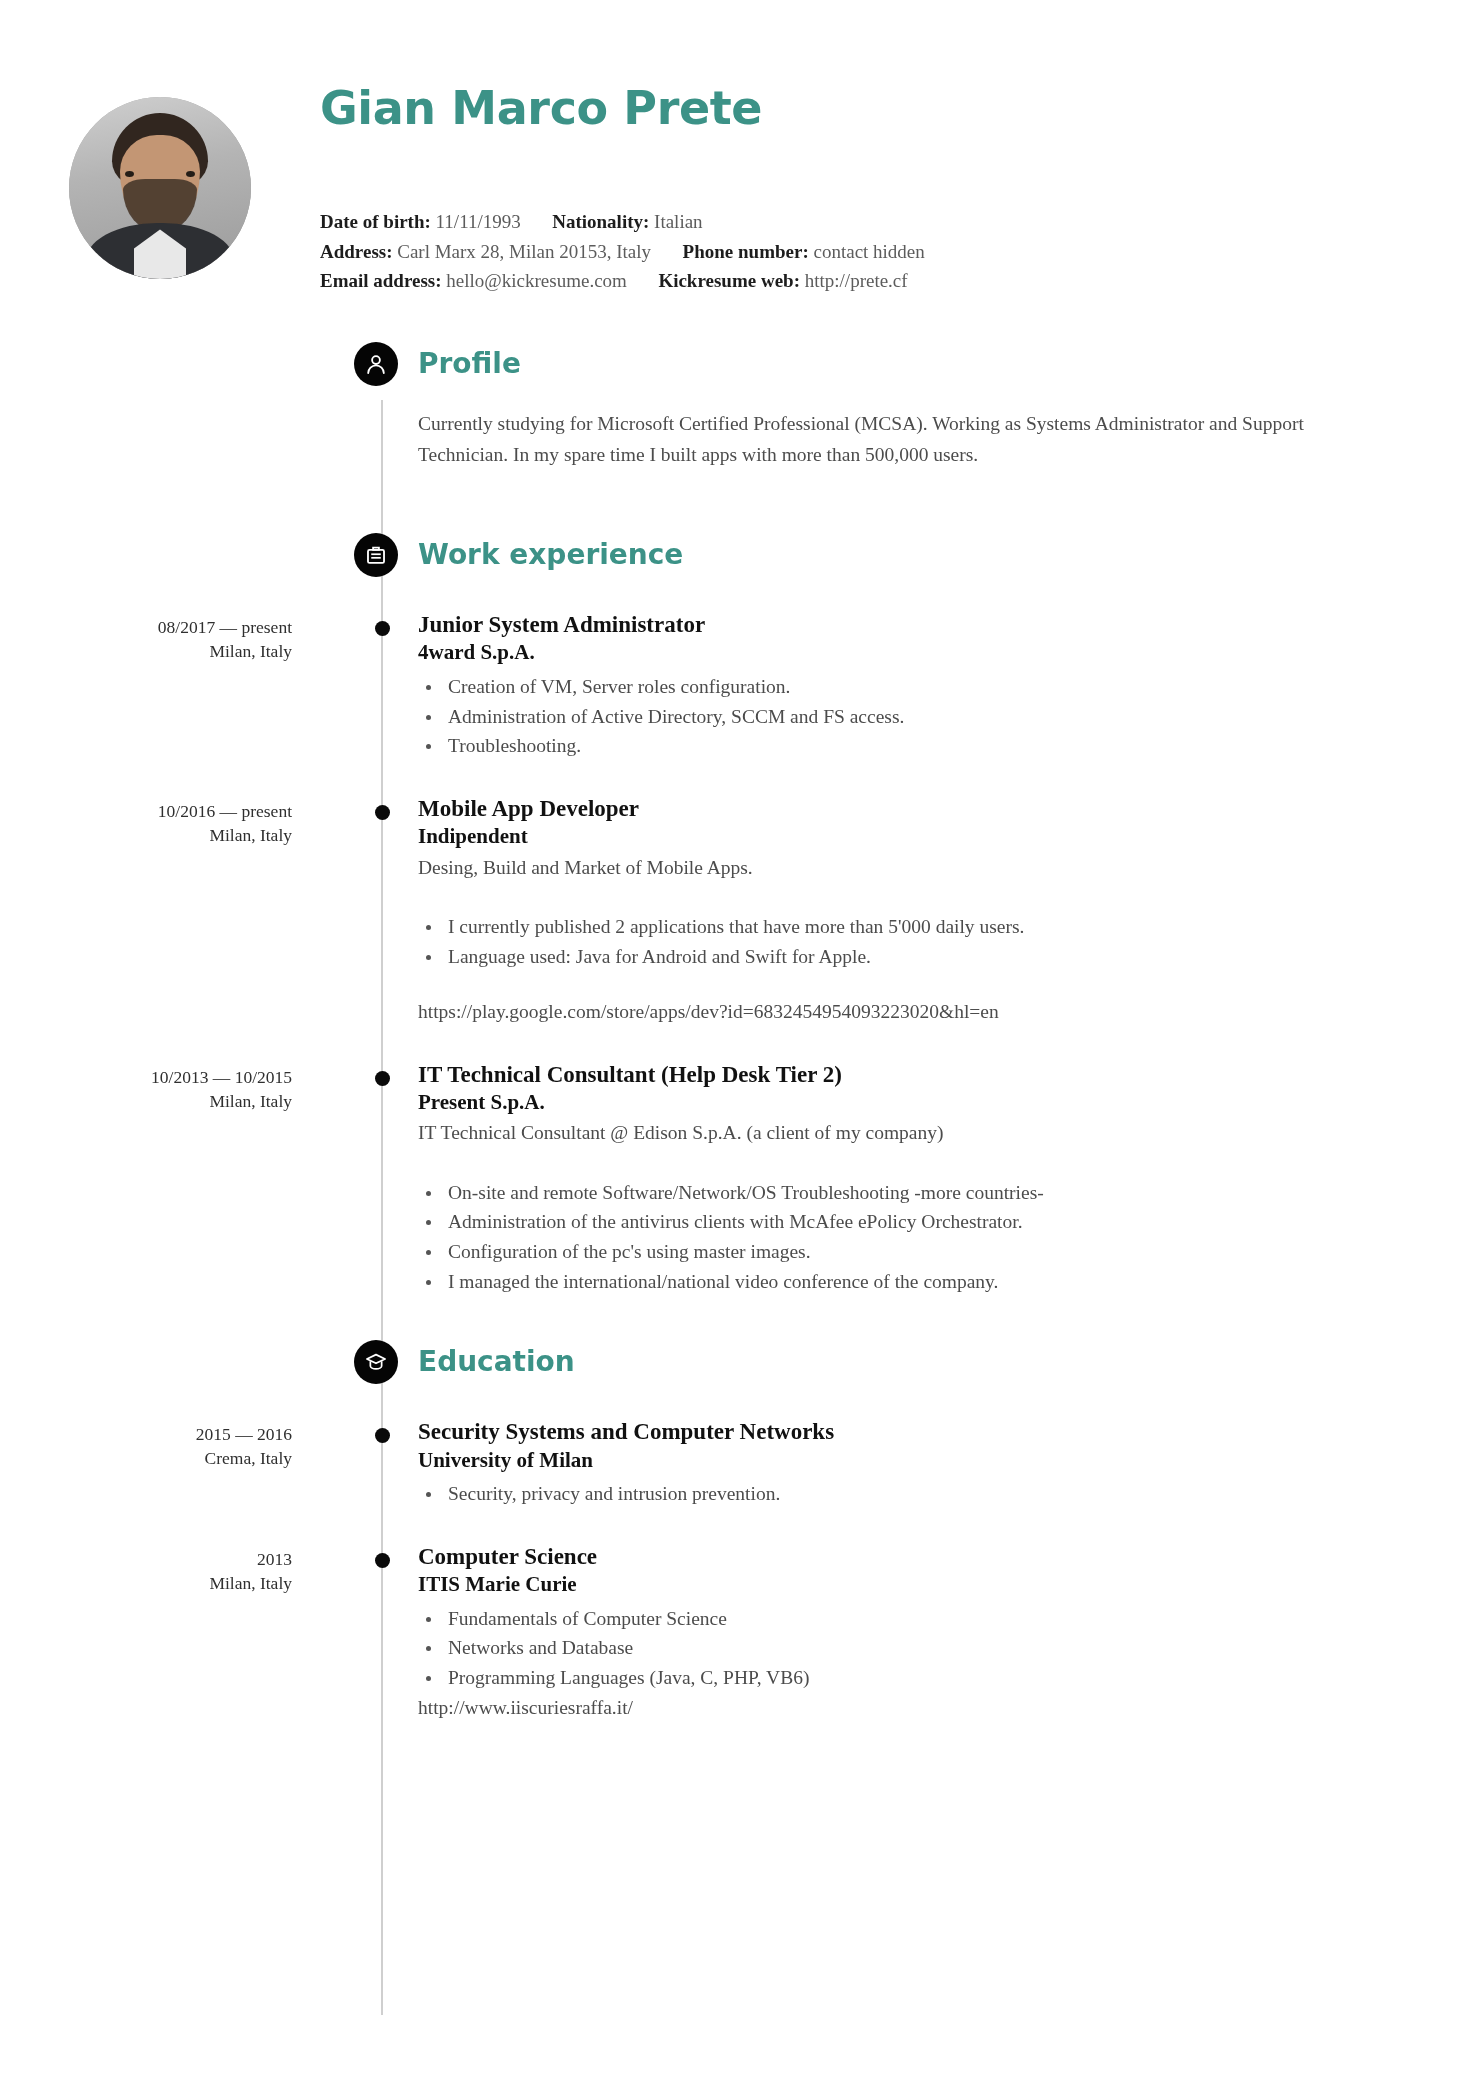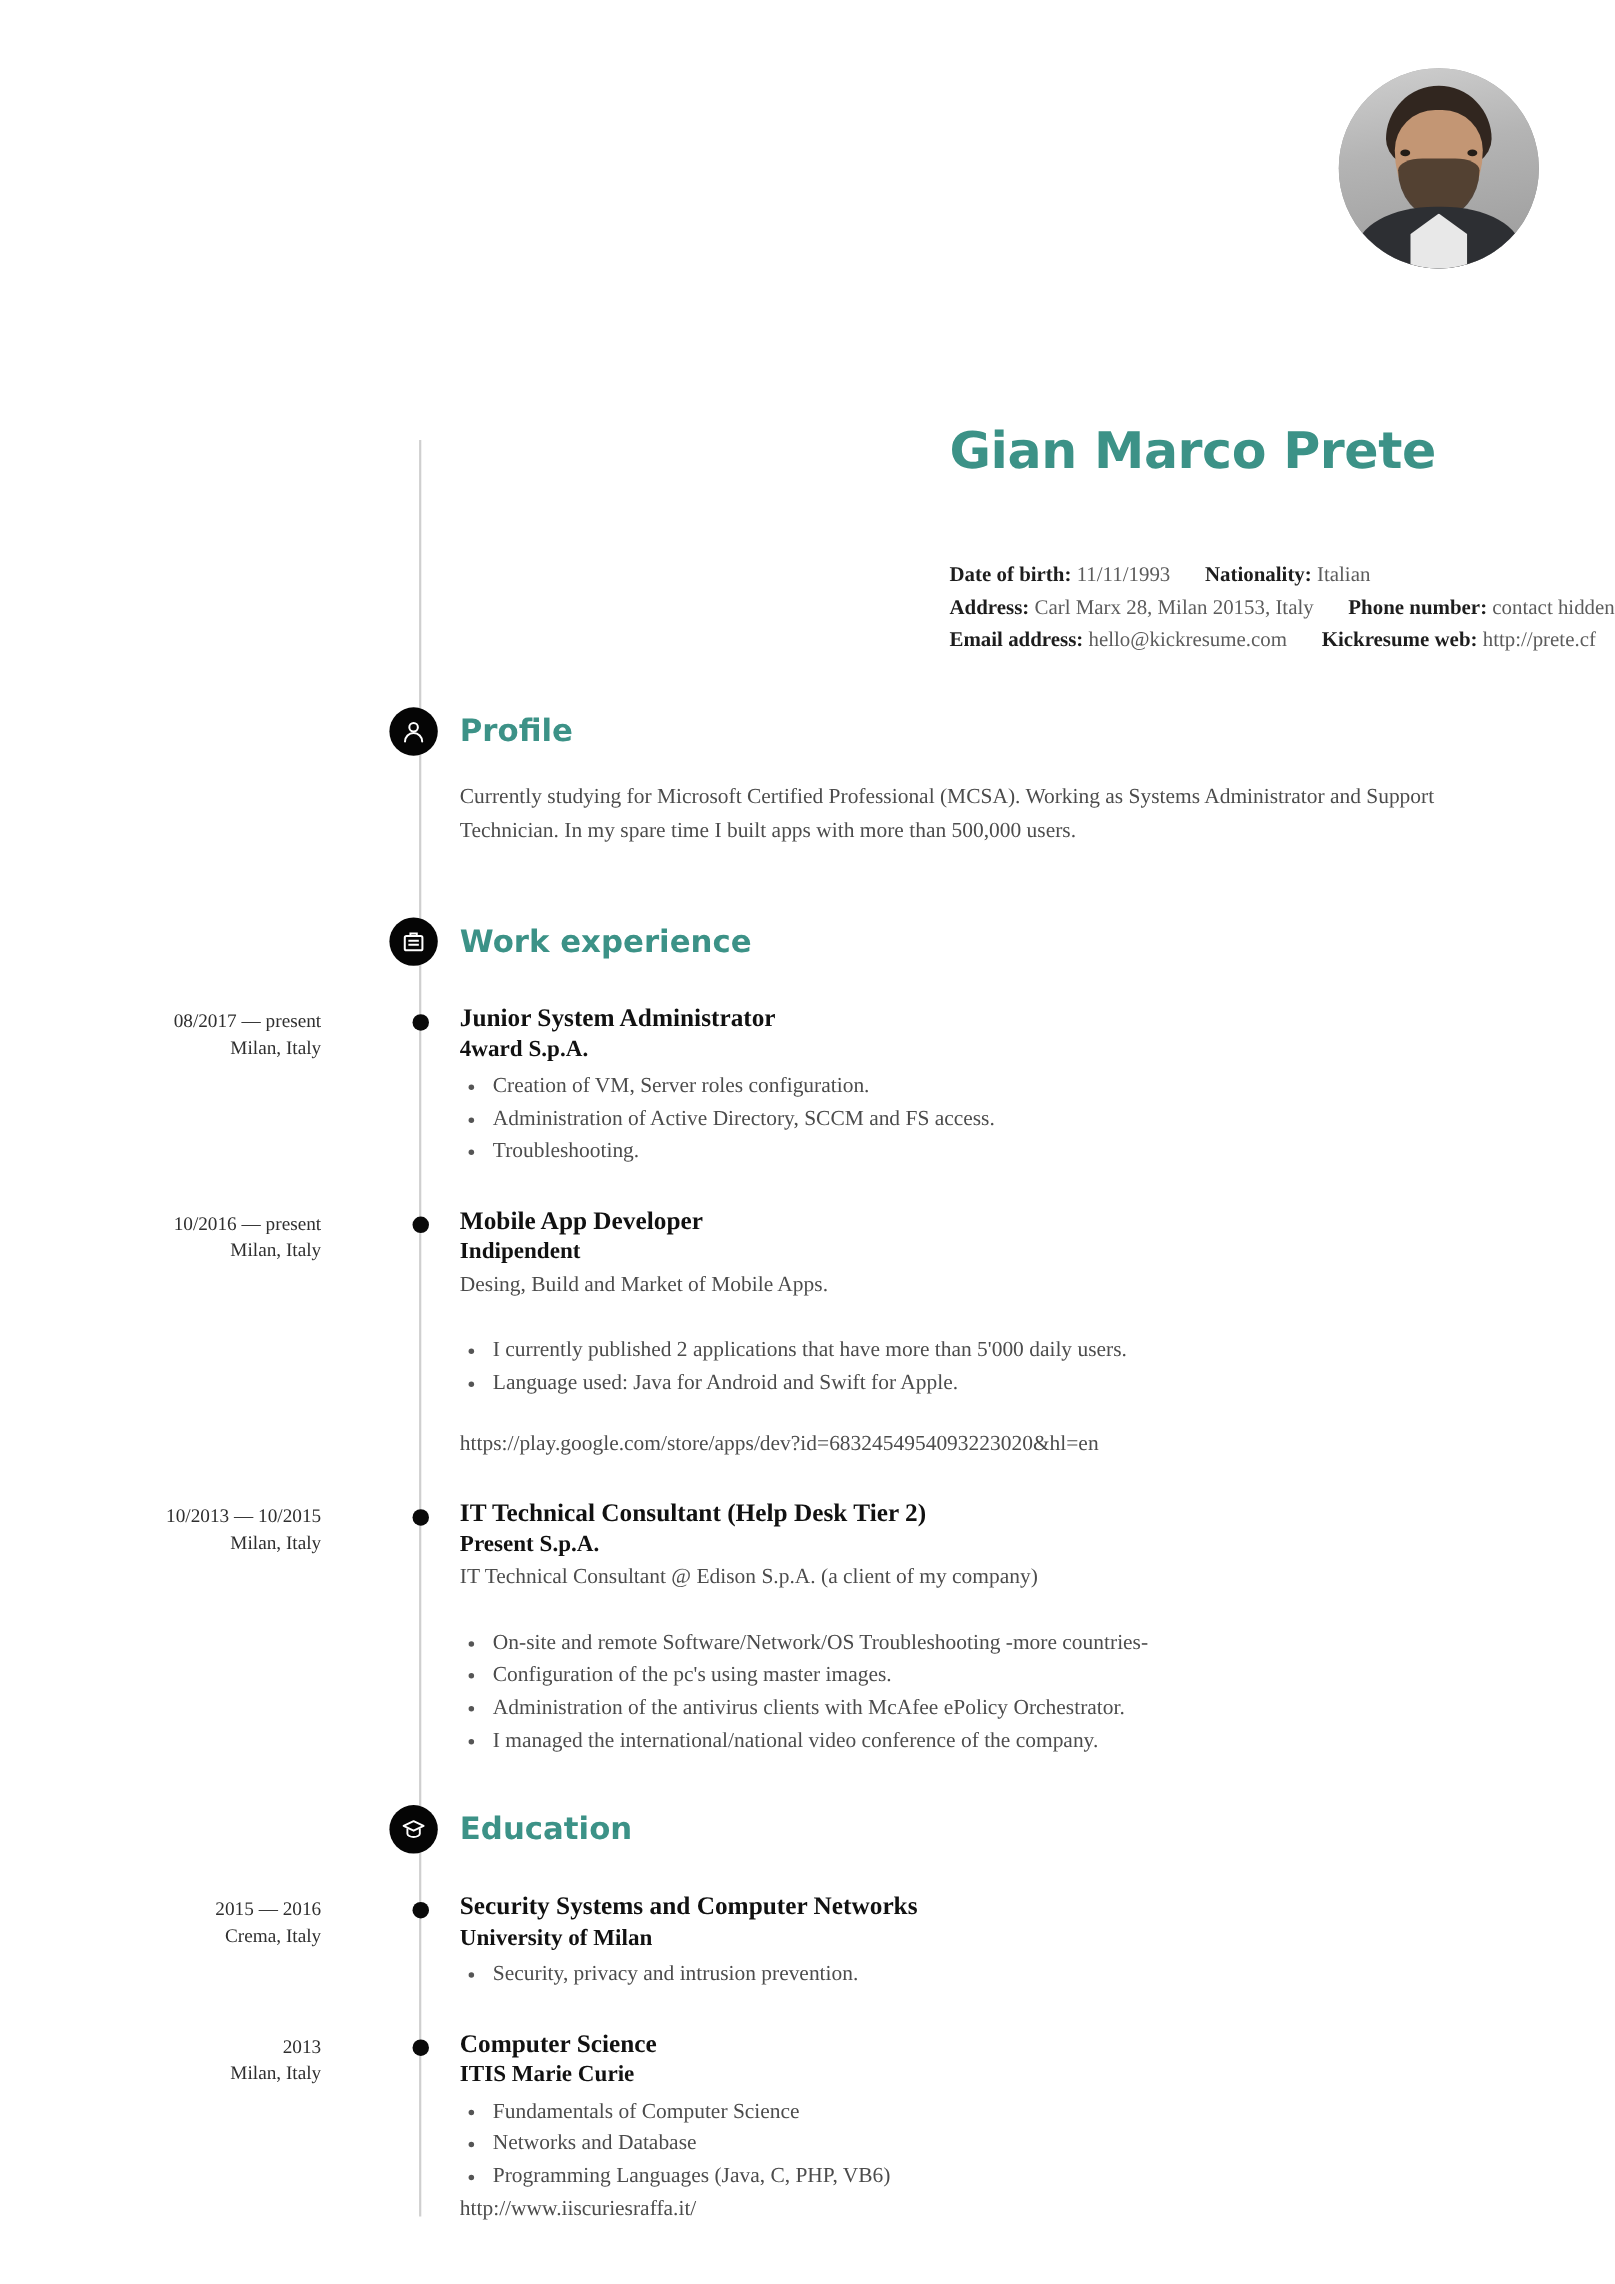--- a/index.html
+++ b/index.html
@@ -31,23 +31,22 @@
     top: 400px;
     width: 2px;
     height: 1615px;
     background: #cfcfcf;
     z-index: 0;
   }
 
   
   .header {
     display: flex;
-    align-items: flex-end;
-    padding: 53px 0 0 0;
-    flex-direction: column;
+    align-items: center;
+    padding: 72px 0 0 0;
   }
 
   .avatar-wrap {
     width: 320px;
     display: flex;
     justify-content: center;
     flex: 0 0 320px;
     padding-top: 9px;
   }
 
@@ -412,22 +411,22 @@
       <div class="entry-date">
         <div>10/2013 — 10/2015</div>
         <div class="loc">Milan, Italy</div>
       </div>
       <div class="entry-content">
         <div class="entry-title">IT Technical Consultant (Help Desk Tier 2)</div>
         <div class="entry-org">Present S.p.A.</div>
         <div class="entry-sub">IT Technical Consultant @ Edison S.p.A. (a client of my company)</div>
         <ul class="bullets spaced">
           <li>On-site and remote Software/Network/OS Troubleshooting -more countries-</li>
+          <li>Administration of the antivirus clients with McAfee ePolicy Orchestrator.</li>
           <li>Configuration of the pc's using master images.</li>
-          <li>Administration of the antivirus clients with McAfee ePolicy Orchestrator.</li>
           <li>I managed the international/national video conference of the company.</li>
         </ul>
       </div>
     </div>
   </div>
 
   <div class="section education">
     <div class="section-head">
       <div class="section-icon">
         <svg width="26" height="26" viewBox="0 0 24 24">

